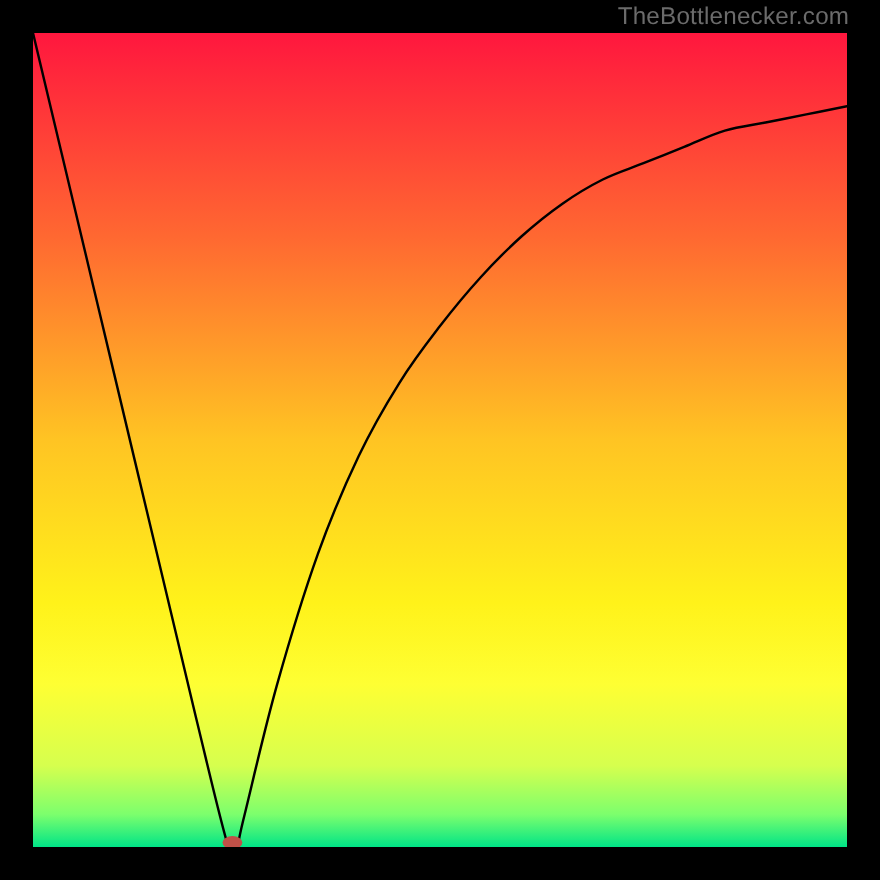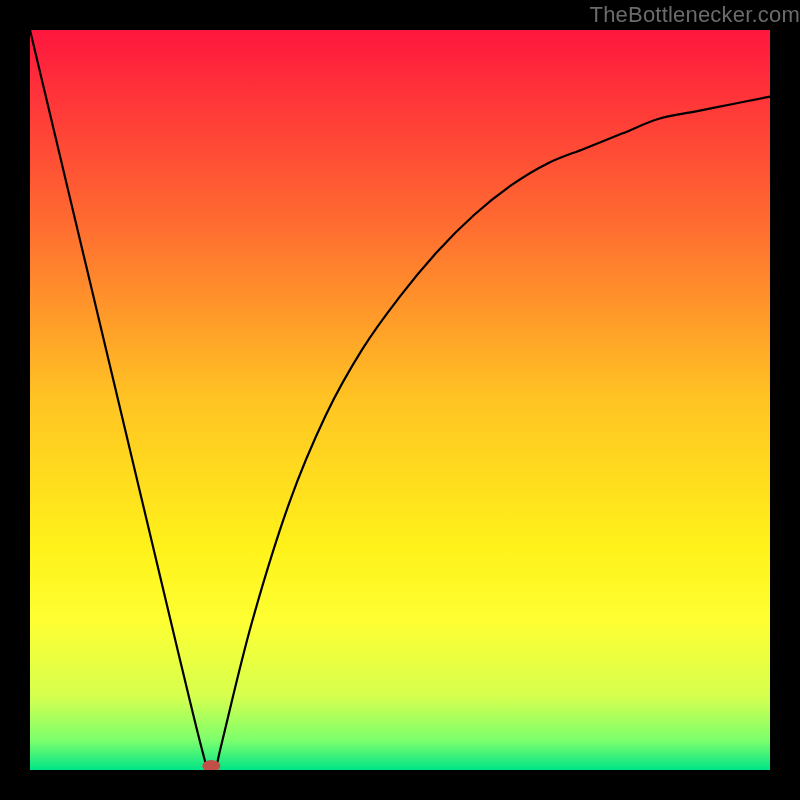--- a/index.html
+++ b/index.html
@@ -13,21 +13,21 @@
   }
   .frame {
     position: relative;
     width: 800px;
     height: 800px;
     background: #000;
   }
   .attrib {
     position: absolute;
     top: 2px;
-    right: 0;
+    right: 28px;
     color: #6b6b6b;
     font-size: 22px;
     letter-spacing: 0.2px;
   }
   .plot-wrap {
     position: absolute;
     left: 30px;
     top: 30px;
     width: 740px;
     height: 740px;

